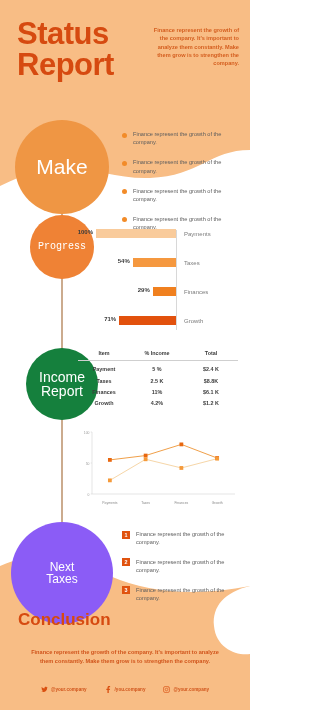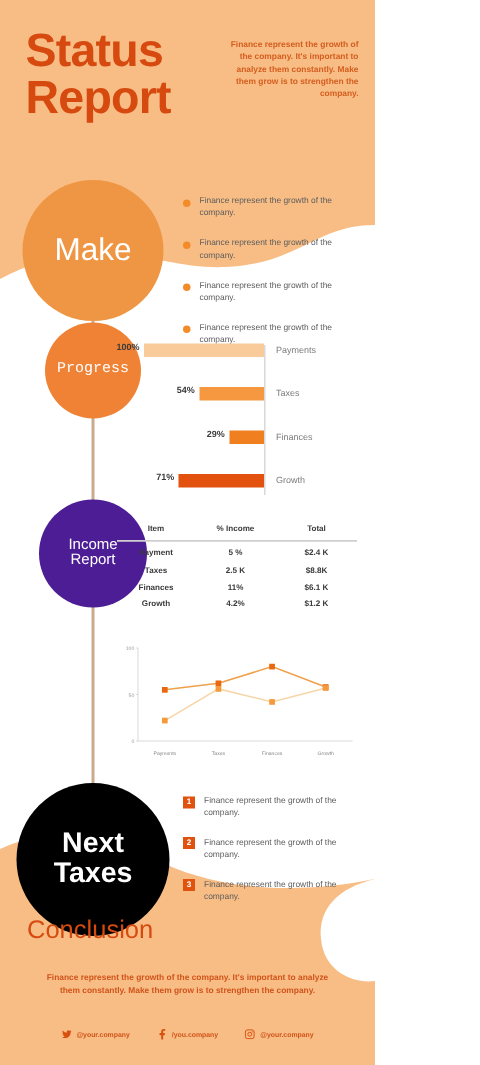--- a/index.html
+++ b/index.html
@@ -37,22 +37,22 @@
   .node{
     position:absolute;border-radius:50%;
     display:flex;align-items:center;justify-content:center;
     color:#ffffff;text-align:center;font-weight:normal;
     box-sizing:border-box;
   }
   .node span{display:block;line-height:1.03;}
 
   #node-wins{left:15px;top:120px;width:94px;height:94px;background:#ef9644;font-size:21px;}
   #node-progress{left:30px;top:215px;width:64px;height:64px;background:#ef8235;font-size:10px;font-family:Liberation Mono, monospace;}
-  #node-income{left:26px;top:333px;width:72px;height:72px;background:#4c1d95;font-size:10px;}
-  #node-goals{left:11px;top:522px;width:102px;height:102px;background:#000000;font-size:19px;font-weight:bold;}
+  #node-income{left:26px;top:348px;width:72px;height:72px;background:#15803d;font-size:14px;}
+  #node-goals{left:11px;top:522px;width:102px;height:102px;background:#8b5cf6;font-size:12px;}
 
   
   .wins-list{position:absolute;left:122px;top:130px;width:118px;}
   .wins-item{display:flex;margin-bottom:11.5px;}
   .wins-dot{
     width:5px;height:5px;border-radius:50%;background:#f28b28;
     margin-top:2.5px;margin-right:6px;flex:0 0 auto;
   }
   .wins-text{font-size:5.6px;line-height:8.4px;color:#5d5d5d;}
 
@@ -93,21 +93,21 @@
   .goal-num{
     width:8px;height:8px;flex:0 0 auto;margin-right:6px;margin-top:0.5px;
     background:#e0530f;color:#fff;font-size:5.4px;font-weight:bold;
     display:flex;align-items:center;justify-content:center;
   }
   .goal-text{font-size:5.6px;line-height:8.4px;color:#5d5d5d;}
 
   
   .concl-title{
     position:absolute;left:18px;top:610px;
-    font-size:17px;font-weight:normal;color:#d64a10;
+    font-size:17px;font-weight:bold;color:#d64a10;
   }
   .concl-body{
     position:absolute;left:26px;top:648px;width:198px;
     font-size:5.6px;line-height:8.6px;color:#d0541b;
     text-align:center;font-weight:bold;
   }
 
   
   .social{
     position:absolute;left:0;top:686px;width:250px;

